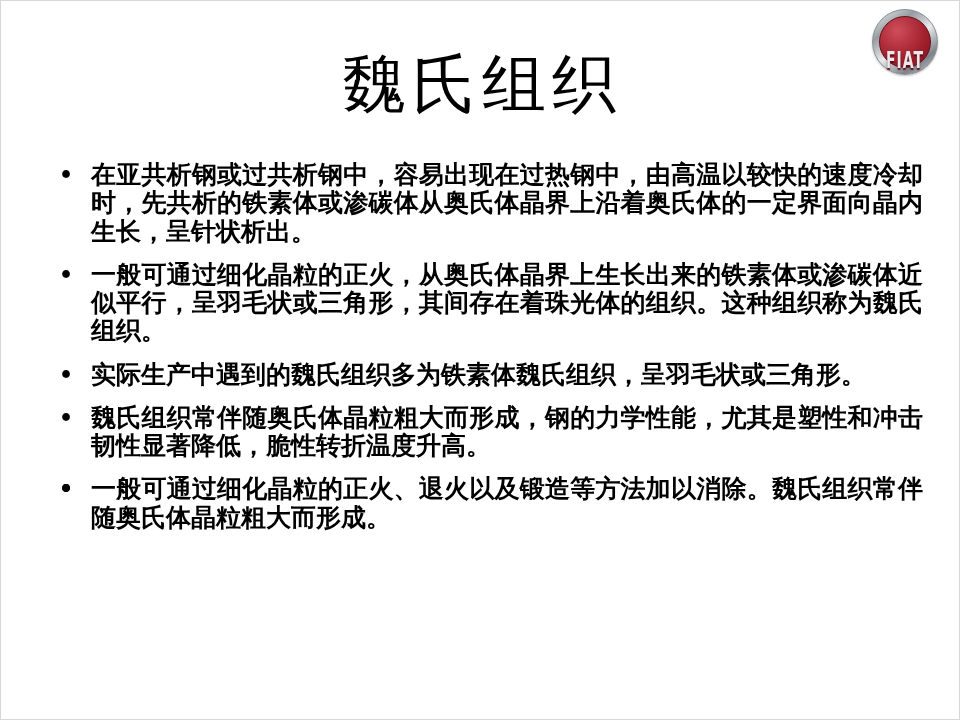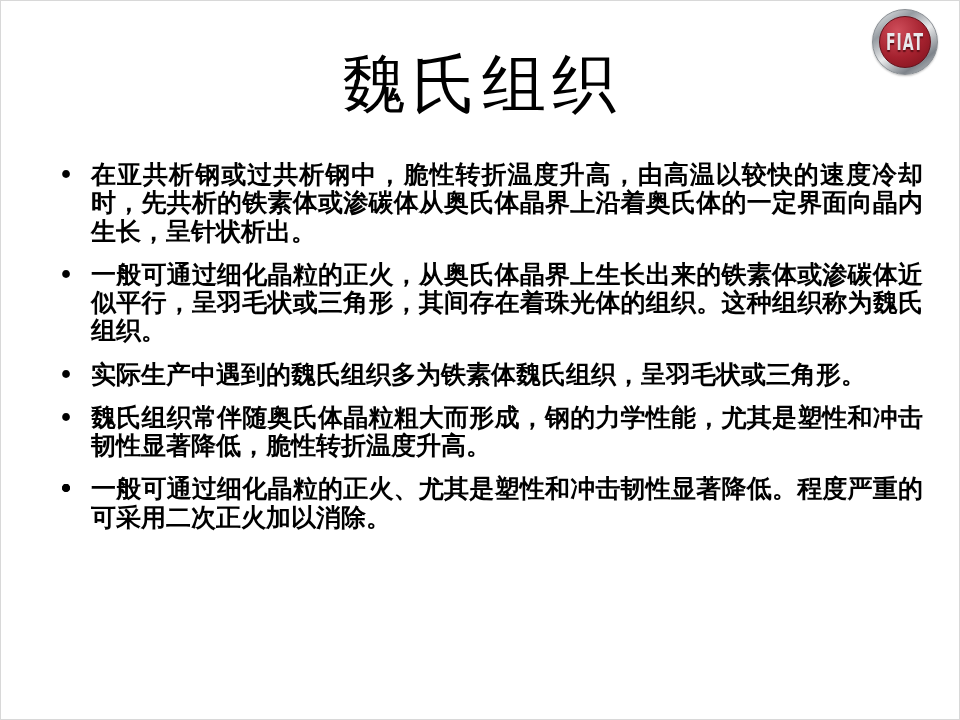--- a/index.html
+++ b/index.html
@@ -61,21 +61,21 @@
     justify-content: center;
     box-shadow: 0 1px 2px rgba(0,0,0,0.25);
   }
   .fiat-badge .inner {
     width: 50px;
     height: 50px;
     border-radius: 50%;
     background: radial-gradient(circle at 35% 28%, #cf4e5b 0%, #a4212e 55%, #7a111b 100%);
     border: 1px solid #64101a;
     display: flex;
-    align-items: center;
+    align-items: flex-end;
     justify-content: center;
   }
   .fiat-badge .fiat-text {
     font-family: "DejaVu Sans", "Liberation Sans", sans-serif;
     font-weight: bold;
     font-size: 14px;
     letter-spacing: 1px;
     color: #e9e9ec;
     transform: scaleY(1.6);
     text-shadow: 0 1px 1px #5c0c14;
@@ -140,21 +140,21 @@
       <span class="fiat-text">FIAT</span>
     </div>
   </div>
 
   <div class="title">魏氏组织</div>
 
   <div class="body-text">
     <ul class="bullets">
       <li>
         <span class="marker">•</span>
-        <span>在亚共析钢或过共析钢中，脆性转折温度升高，由高温以较快的速度冷却时，先共析的铁素体或渗碳体从奥氏体晶界上沿着奥氏体的一定界面向晶内生长，呈针状析出。</span>
+        <span>在亚共析钢或过共析钢中，容易出现在过热钢中，由高温以较快的速度冷却时，先共析的铁素体或渗碳体从奥氏体晶界上沿着奥氏体的一定界面向晶内生长，呈针状析出。</span>
       </li>
       <li>
         <span class="marker">•</span>
         <span>一般可通过细化晶粒的正火，从奥氏体晶界上生长出来的铁素体或渗碳体近似平行，呈羽毛状或三角形，其间存在着珠光体的组织。这种组织称为魏氏组织。</span>
       </li>
       <li>
         <span class="marker">•</span>
         <span>实际生产中遇到的魏氏组织多为铁素体魏氏组织，呈羽毛状或三角形。</span>
       </li>
       <li>
@@ -162,18 +162,18 @@
         <span>魏氏组织常伴随奥氏体晶粒粗大而形成，钢的力学性能，尤其是塑性和冲击韧性显著降低，脆性转折温度升高。</span>
       </li>
       <li>
         <span class="marker">•</span>
       </li>
       <li>
         <span class="marker">•</span>
       </li>
       <li>
         <span class="marker">•</span>
-        <span>一般可通过细化晶粒的正火、尤其是塑性和冲击韧性显著降低。程度严重的可采用二次正火加以消除。</span>
+        <span>一般可通过细化晶粒的正火、退火以及锻造等方法加以消除。魏氏组织常伴随奥氏体晶粒粗大而形成。</span>
       </li>
     </ul>
   </div>
 
 </div>
 
 </body></html>

